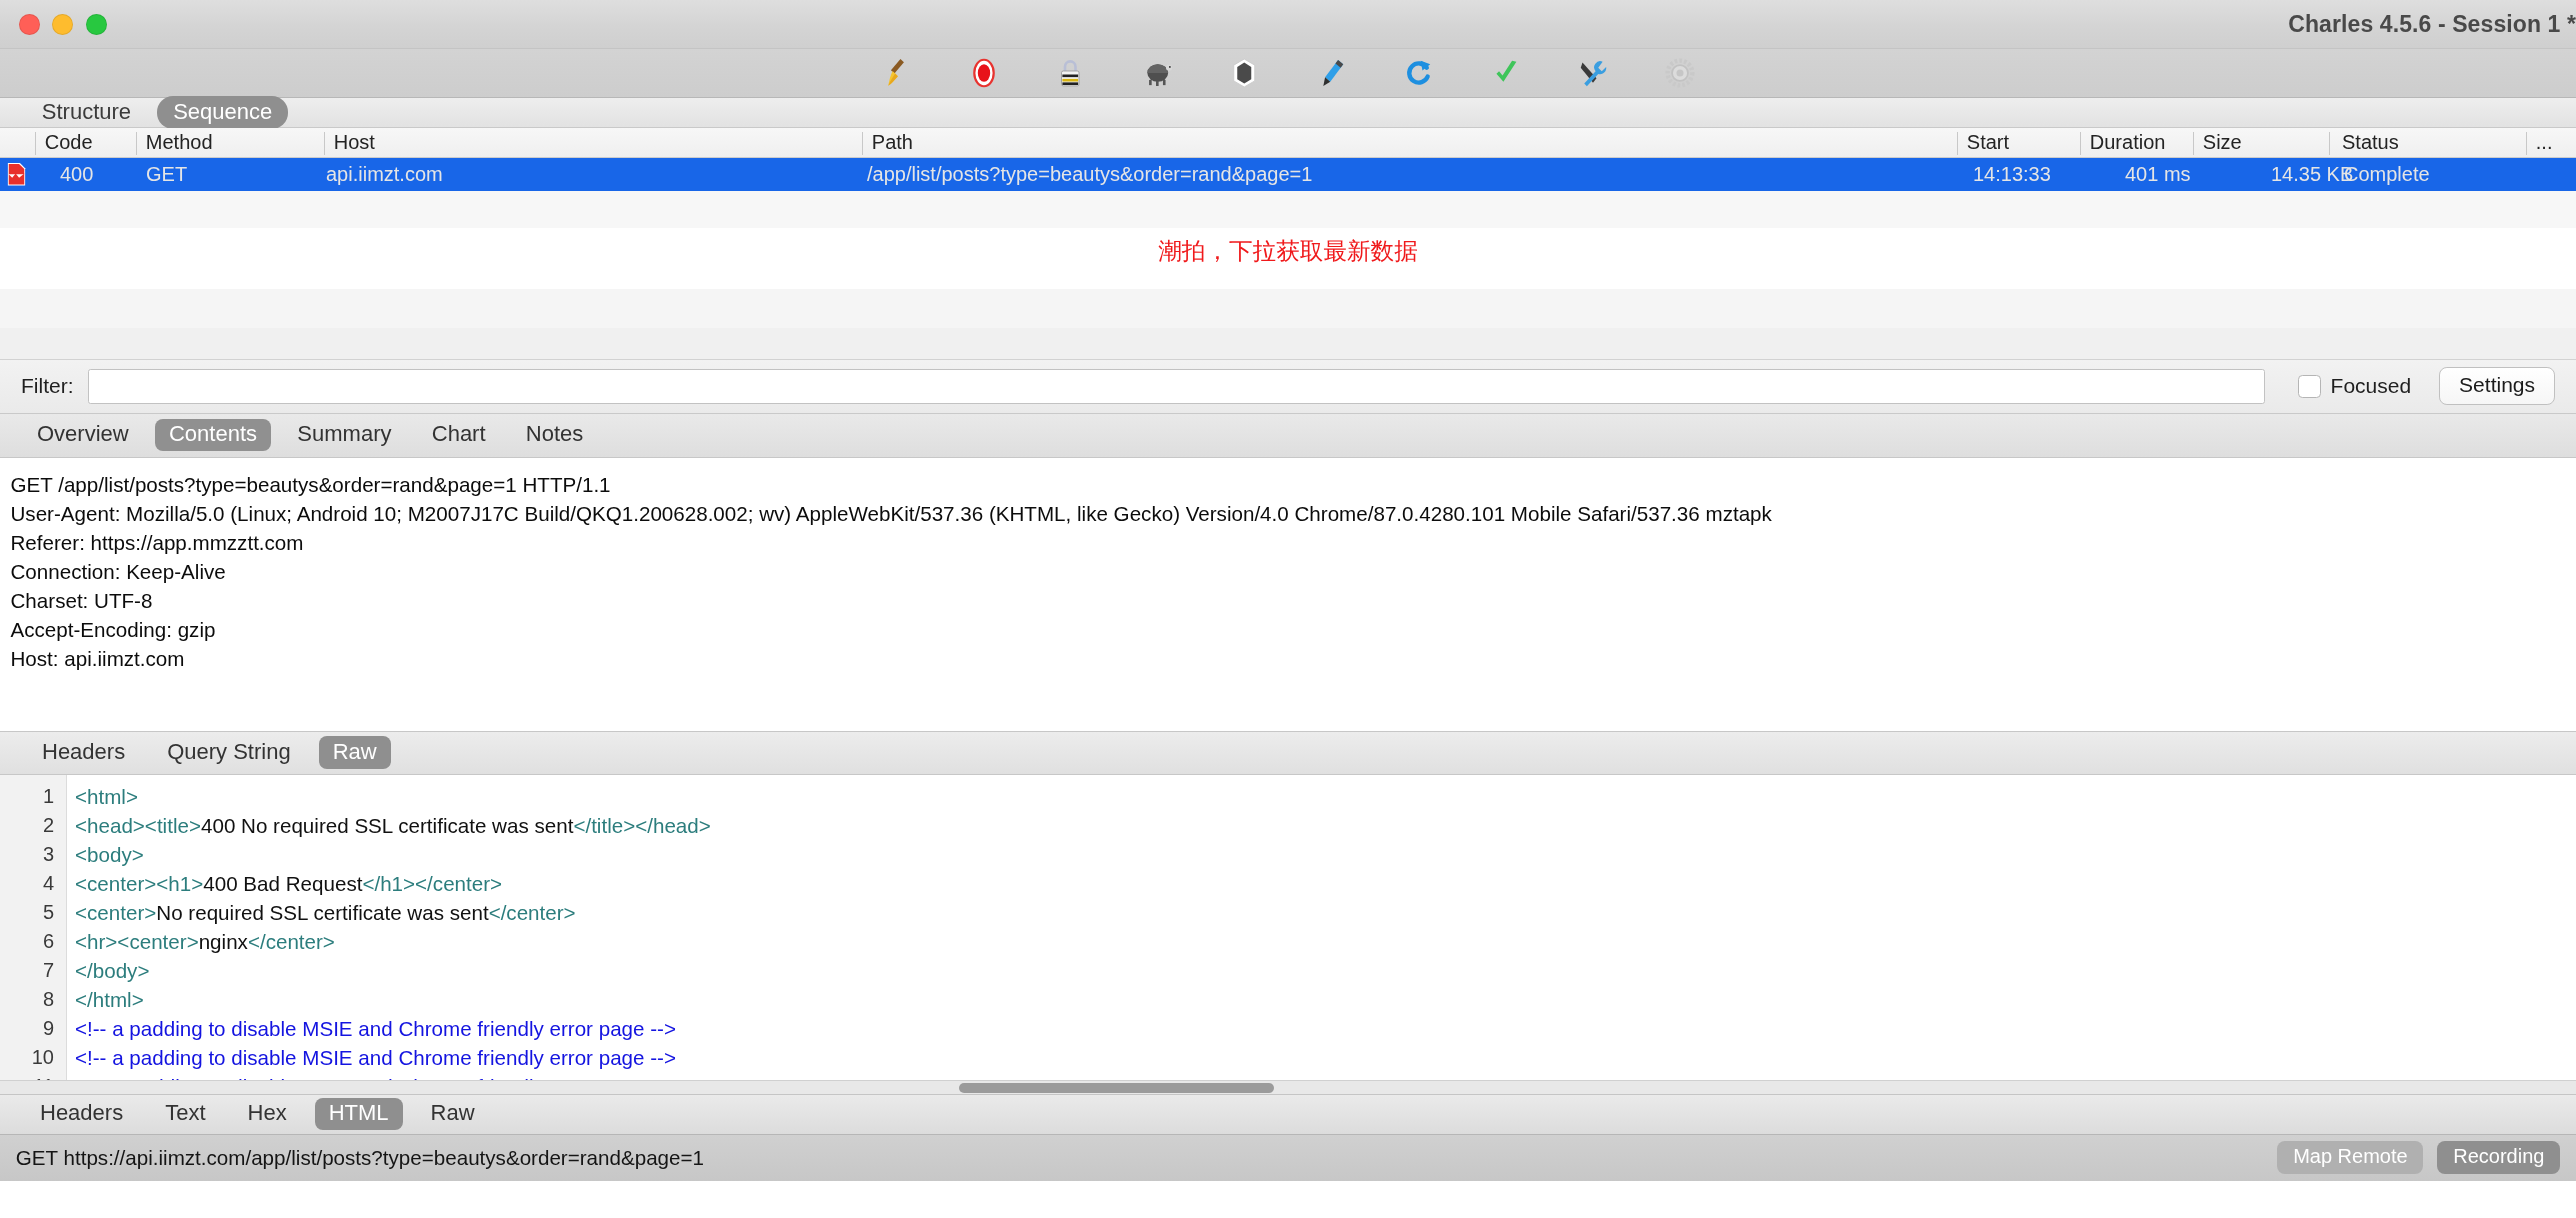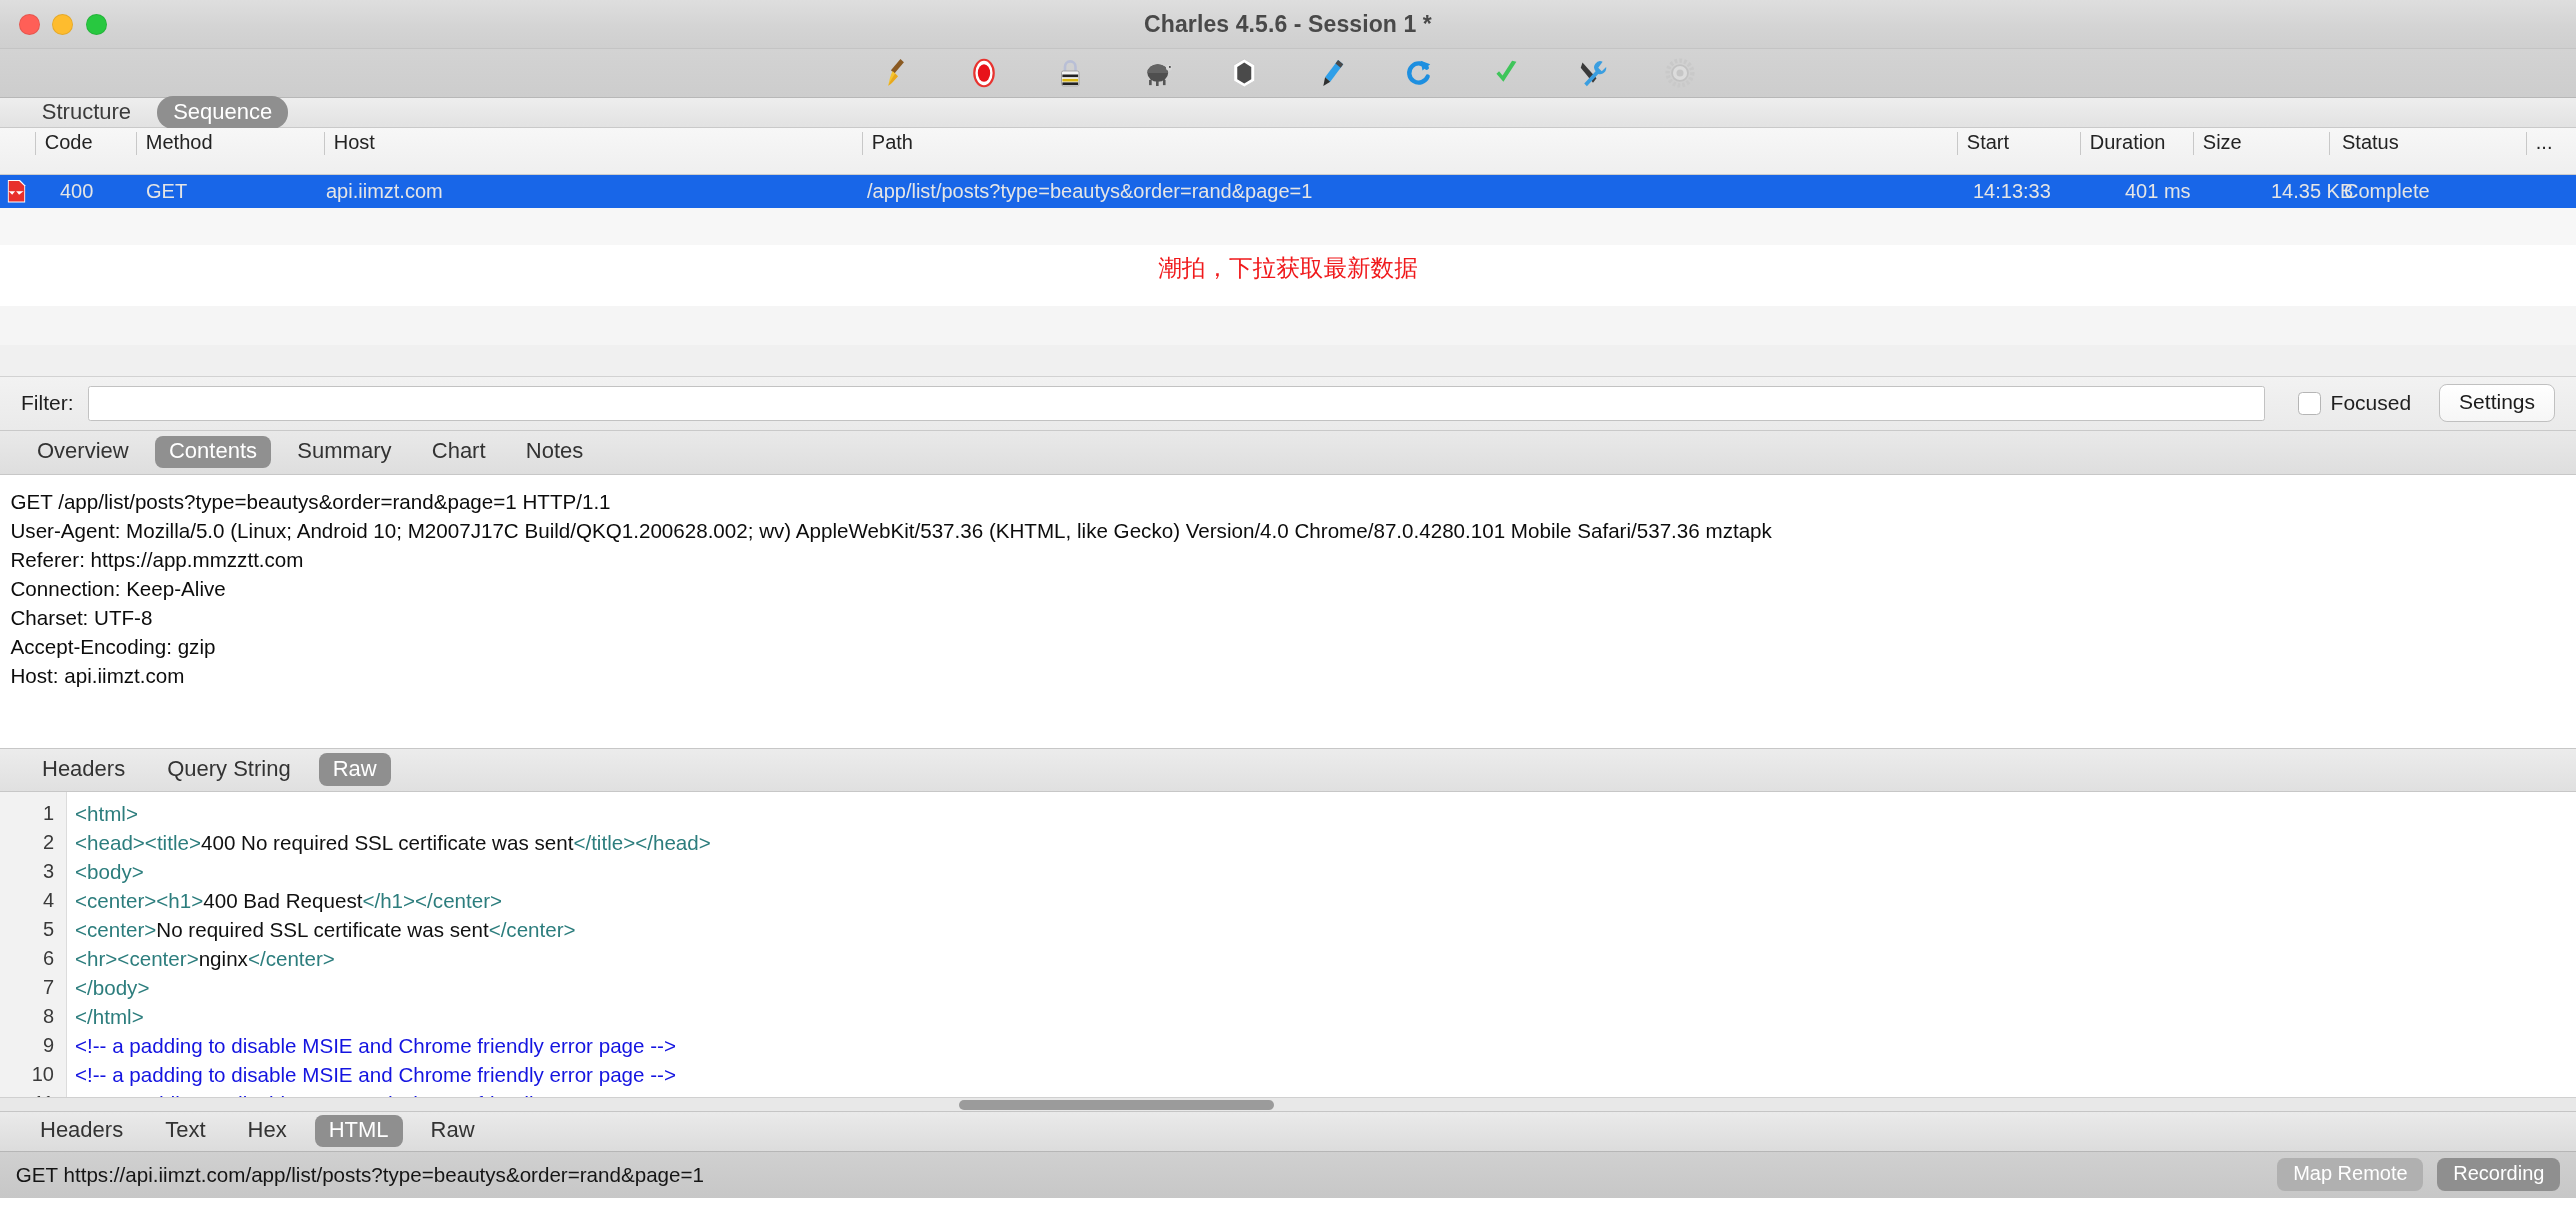--- a/index.html
+++ b/index.html
@@ -21,21 +21,21 @@
   .traffic {
     position: absolute; left: 19px; top: 14px;
     display: flex; gap: 12.3px;
   }
   .light { width: 21px; height: 21px; border-radius: 50%; }
   .light.red    { background: #ff5f57; box-shadow: inset 0 0 0 0.9px rgba(0,0,0,.10); }
   .light.yellow { background: #febc2e; box-shadow: inset 0 0 0 0.9px rgba(0,0,0,.10); }
   .light.green  { background: #28c840; box-shadow: inset 0 0 0 0.9px rgba(0,0,0,.10); }
   .win-title {
     position: absolute; left: 0; right: 0; top: 10.5px;
-    text-align: center;
+    text-align: right;
     font-size: 23px; font-weight: bold; color: #494949;
     letter-spacing: 0.1px;
   }
 
   
   .toolbar {
     height: 49px;
     background: linear-gradient(to bottom, #d3d3d3 0%, #cdcdcd 100%);
     border-bottom: 0.9px solid #b7b7b7;
     display: flex; align-items: center; justify-content: center;
@@ -58,21 +58,21 @@
   }
   .vtab {
     font-size: 22px; color: #3b3b3b;
     padding: 2.6px 15.8px 4.4px; border-radius: 7.9px;
     cursor: default; white-space: nowrap;
   }
   .vtab.sel { background: #8f8f8f; color: #ffffff; border-radius: 16px; }
 
   
   .tbl-head {
-    height: 47px;
+    height: 30px;
     background: linear-gradient(to bottom, #f7f7f7 0%, #efefef 100%);
     border-bottom: 0.9px solid #cccccc;
     position: relative;
     font-size: 20px; color: #232323;
   }
   .th {
     position: absolute; top: 3.5px;
     padding-left: 8.8px;
     border-left: 0.9px solid #c8c8c8;
     height: 23px; line-height: 21px;

